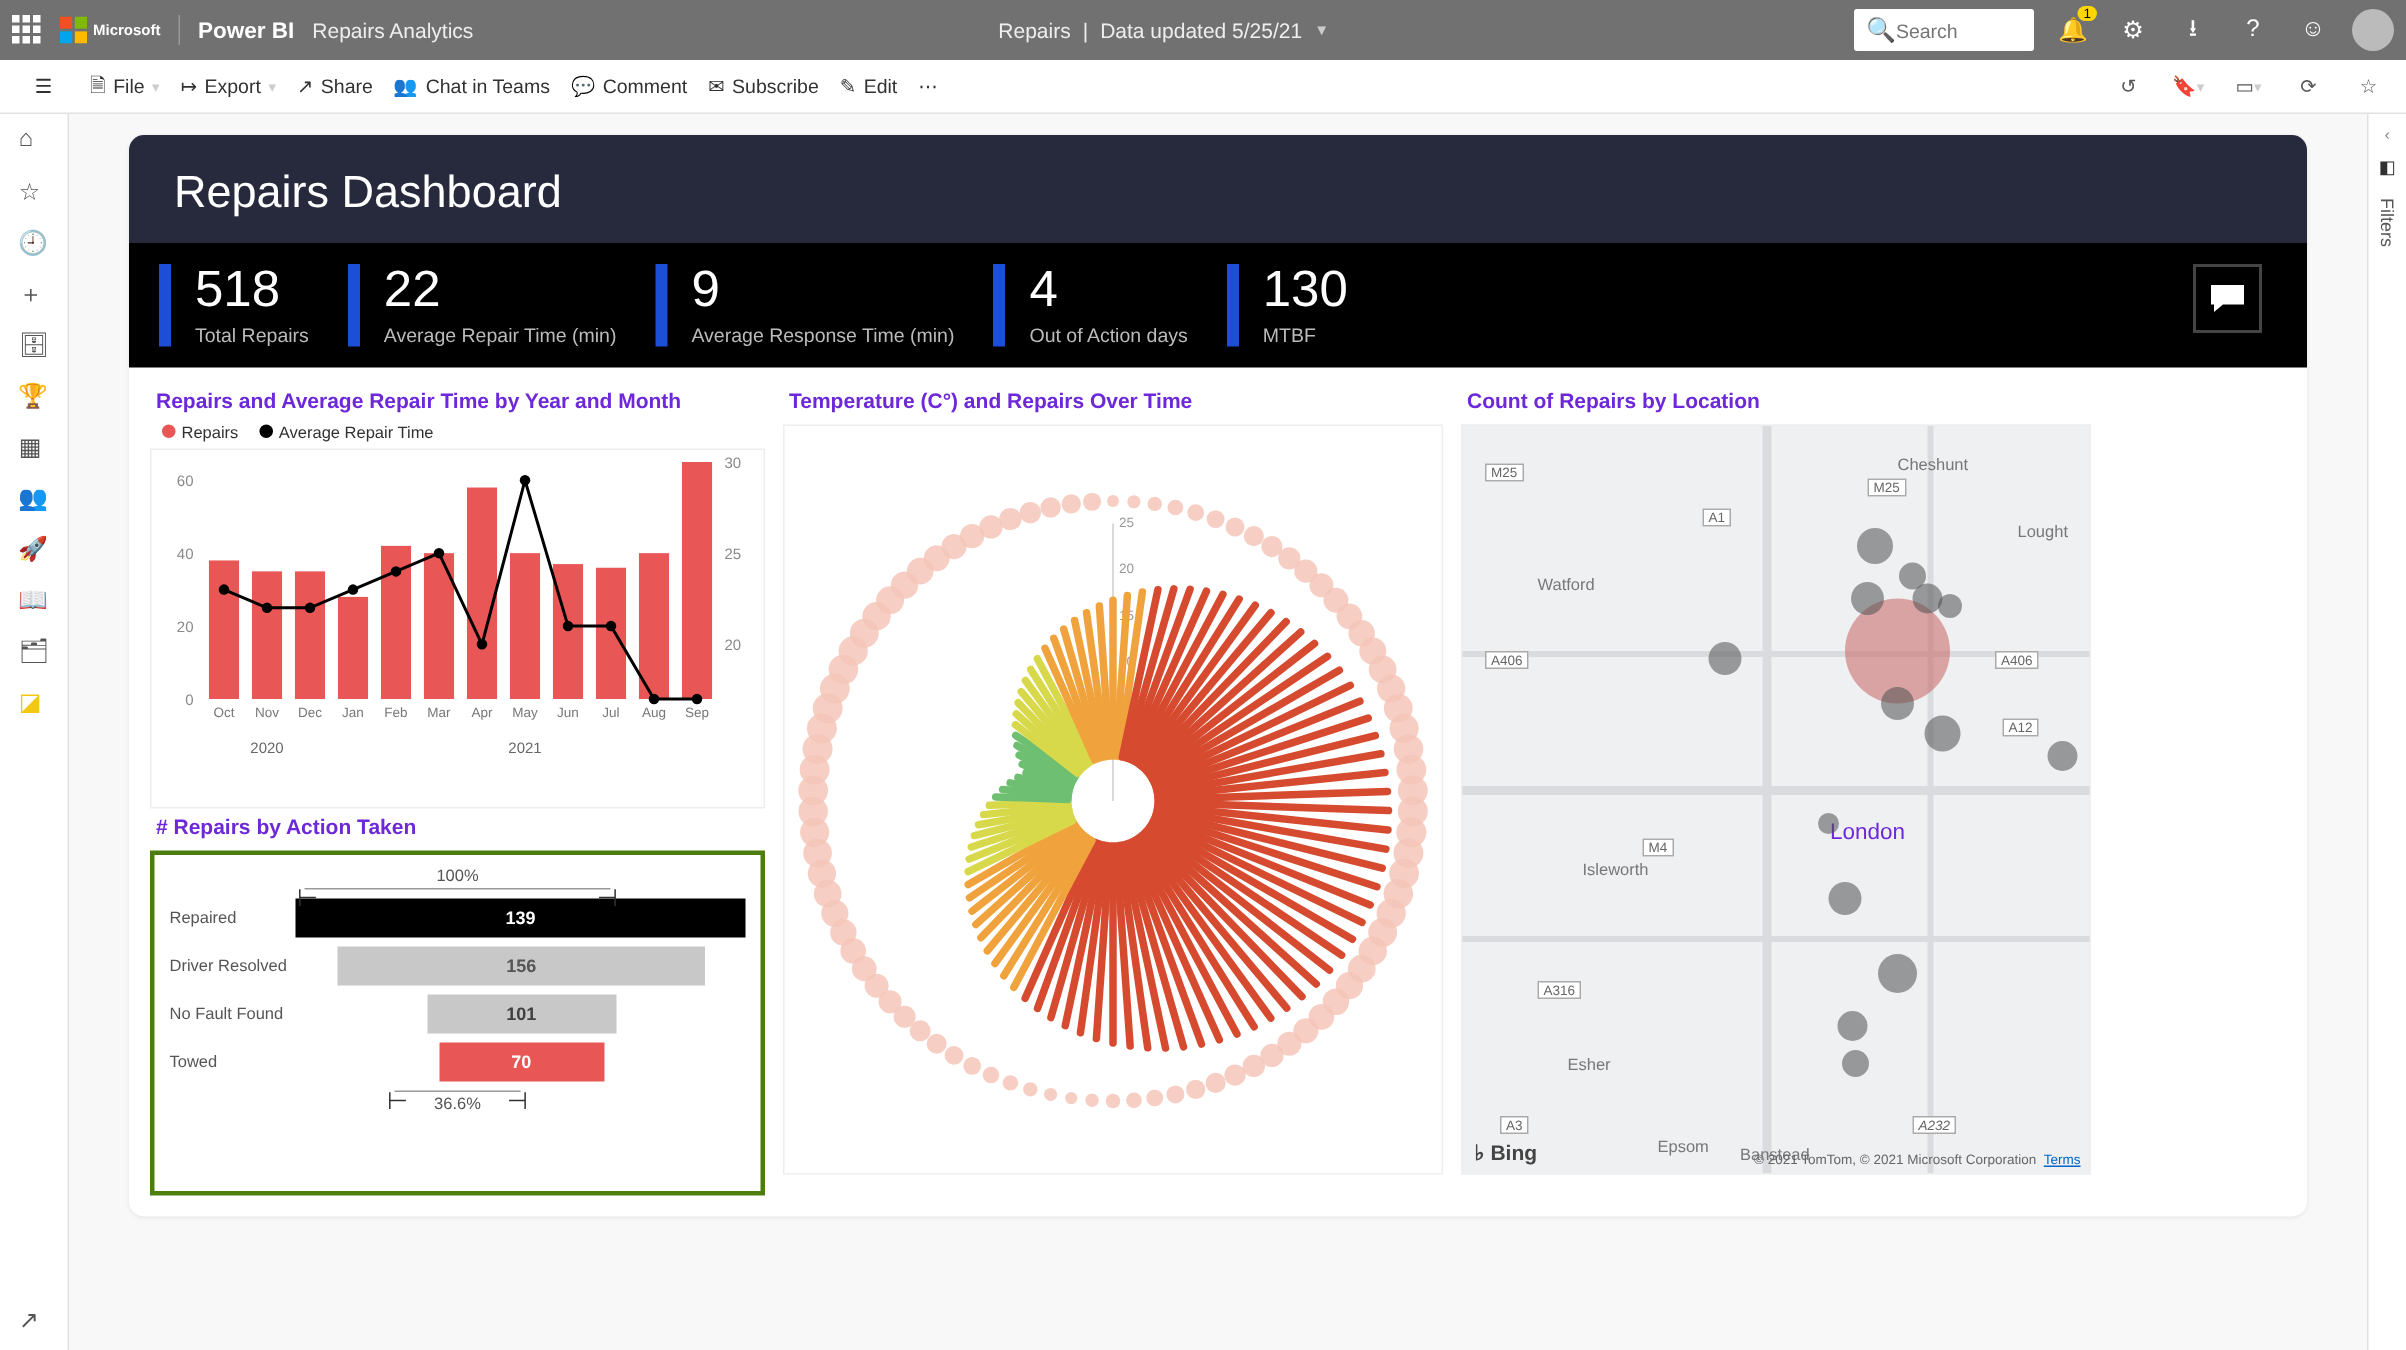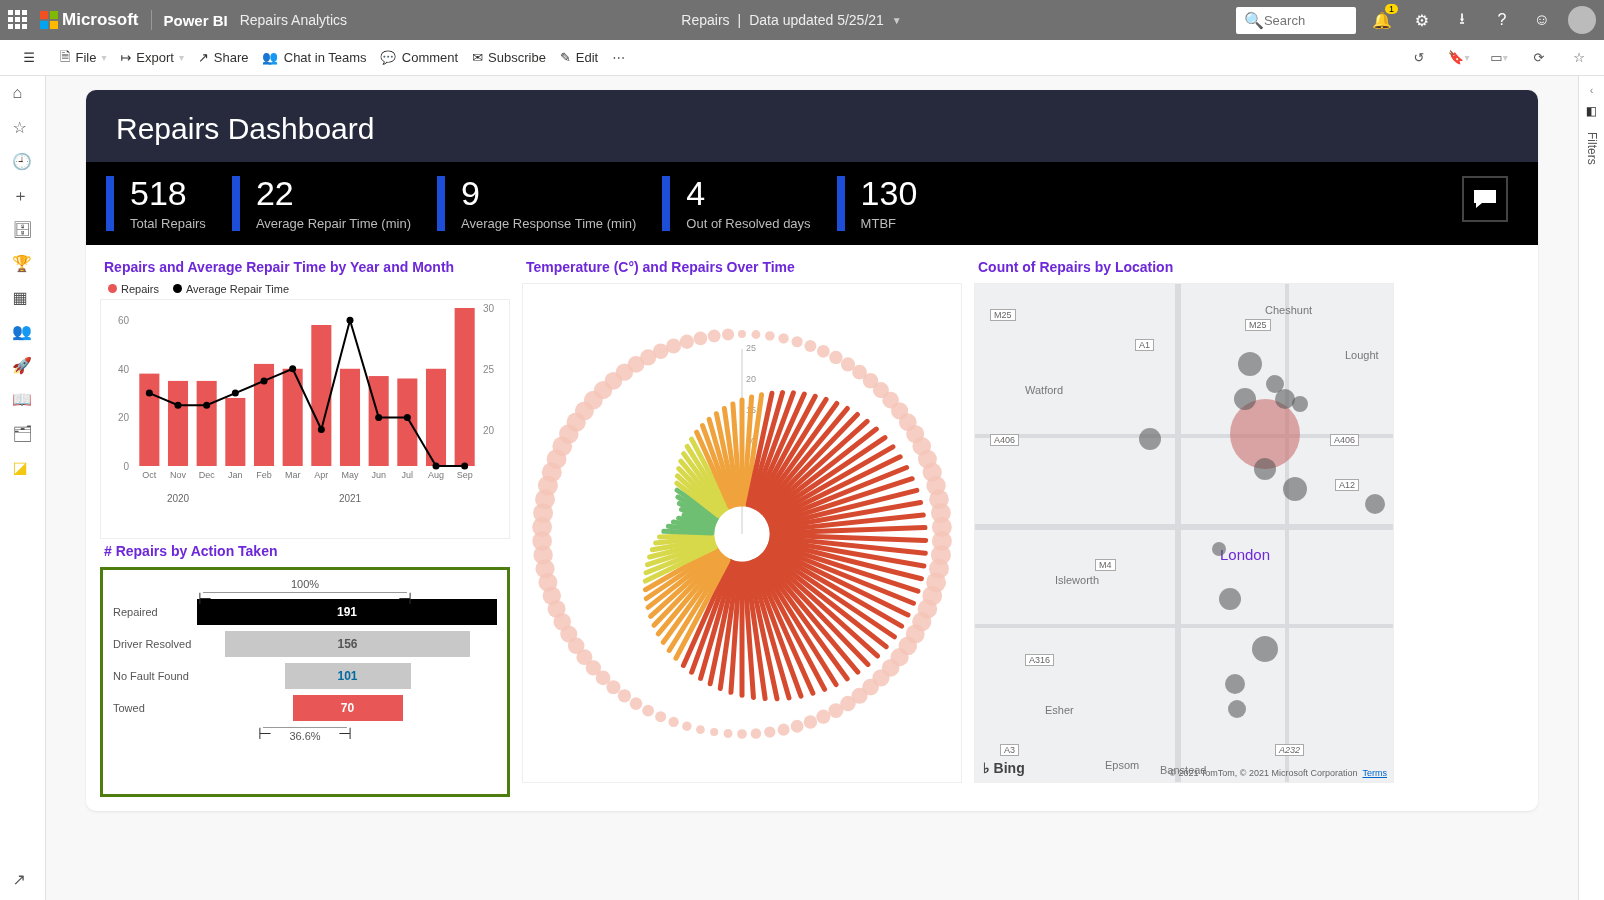--- a/index.html
+++ b/index.html
@@ -2,21 +2,21 @@
 <html><head>
 <meta charset="utf-8">
 <style>
 * { margin:0; padding:0; box-sizing:border-box; font-family: "Segoe UI", Arial, sans-serif; }
 body { background:#f8f8f8; color:#323130; overflow:hidden; }
 
 
 .topbar { height:40px; background:#717171; display:flex; align-items:center; color:#fff; padding:0 8px; gap:12px; }
 .topbar .waffle { width:20px; height:20px; display:grid; grid-template-columns:repeat(3,5px); grid-template-rows:repeat(3,5px); gap:2px; cursor:pointer;}
 .topbar .waffle span{background:#fff;}
-.ms-logo{display:flex;align-items:center;gap:4px;font-weight:600;font-size:17px;}
+.ms-logo{display:flex;align-items:center;gap:4px;font-weight:600;font-size:10px;}
 .ms-logo svg{width:18px;height:18px;}
 .divider-v{width:1px;height:20px;background:#999;}
 .topbar .title{font-size:15px;}
 .topbar .sub{font-size:14px;color:#eee;}
 .topbar .center{flex:1;display:flex;justify-content:center;align-items:center;gap:8px;color:#eee;font-size:14px;}
 .topbar .search{background:#fff;border-radius:2px;display:flex;align-items:center;padding:4px 8px;width:120px;color:#666;}
 .topbar .search input{border:none;outline:none;width:80px;font-size:13px;}
 .topbar .icon-btn{width:28px;height:28px;display:flex;align-items:center;justify-content:center;cursor:pointer;position:relative;}
 .topbar .badge{position:absolute;top:-2px;right:-2px;background:#ffd600;color:#000;font-size:9px;border-radius:8px;padding:0 4px;}
 .avatar{width:28px;height:28px;border-radius:50%;background:#bbb;}
@@ -173,21 +173,21 @@
         <div class="kpi">
           <div class="val">22</div>
           <div class="lbl">Average Repair Time (min)</div>
         </div>
         <div class="kpi">
           <div class="val">9</div>
           <div class="lbl">Average Response Time (min)</div>
         </div>
         <div class="kpi">
           <div class="val">4</div>
-          <div class="lbl">Out of Resolved days</div>
+          <div class="lbl">Out of Action days</div>
         </div>
         <div class="kpi">
           <div class="val">130</div>
           <div class="lbl">MTBF</div>
         </div>
         <div class="kpi-space"></div>
         <div class="comment-btn">
           <svg width="26" height="22" viewBox="0 0 26 22">
               <path d="M2 2h22v13H10l-6 5v-5H2z" fill="#fff"></path>
             </svg>
@@ -259,33 +259,33 @@
             <h4># Repairs by Action Taken</h4>
             <div class="actions">
               <div style="text-align:center;font-size:11px;color:#555;">100%</div>
               <div style="border-top:1px solid #999;margin:2px 90px 4px 90px;position:relative;">
                 <span style="position:absolute;left:-5px;top:-4px;">⊢</span>
                   <span style="position:absolute;right:-5px;top:-4px;">⊣</span>
               </div>
               <div class="act-row">
                 <div class="albl">Repaired</div>
                 <div class="barwrap">
-                    <div class="bar" style="width:300px;background:#000;">191</div>
+                    <div class="bar" style="width:300px;background:#000;">139</div>
                   </div>
               </div>
               <div class="act-row">
                 <div class="albl">Driver Resolved</div>
                 <div class="barwrap">
                     <div class="bar" style="width:245px;background:#c8c8c8;color:#555;">156</div>
                   </div>
               </div>
               <div class="act-row">
                 <div class="albl">No Fault Found</div>
                 <div class="barwrap">
-                    <div class="bar" style="width:126px;background:#c8c8c8;color:#0369a1;">101</div>
+                    <div class="bar" style="width:126px;background:#c8c8c8;color:#404040;">101</div>
                   </div>
               </div>
               <div class="act-row">
                 <div class="albl">Towed</div>
                 <div class="barwrap">
                     <div class="bar" style="width:110px;background:#e85656;">70</div>
                   </div>
               </div>
               <div style="border-top:1px solid #999;margin:6px 150px 2px 150px;position:relative;">
                 <span style="position:absolute;left:-5px;top:-4px;">⊢</span>

